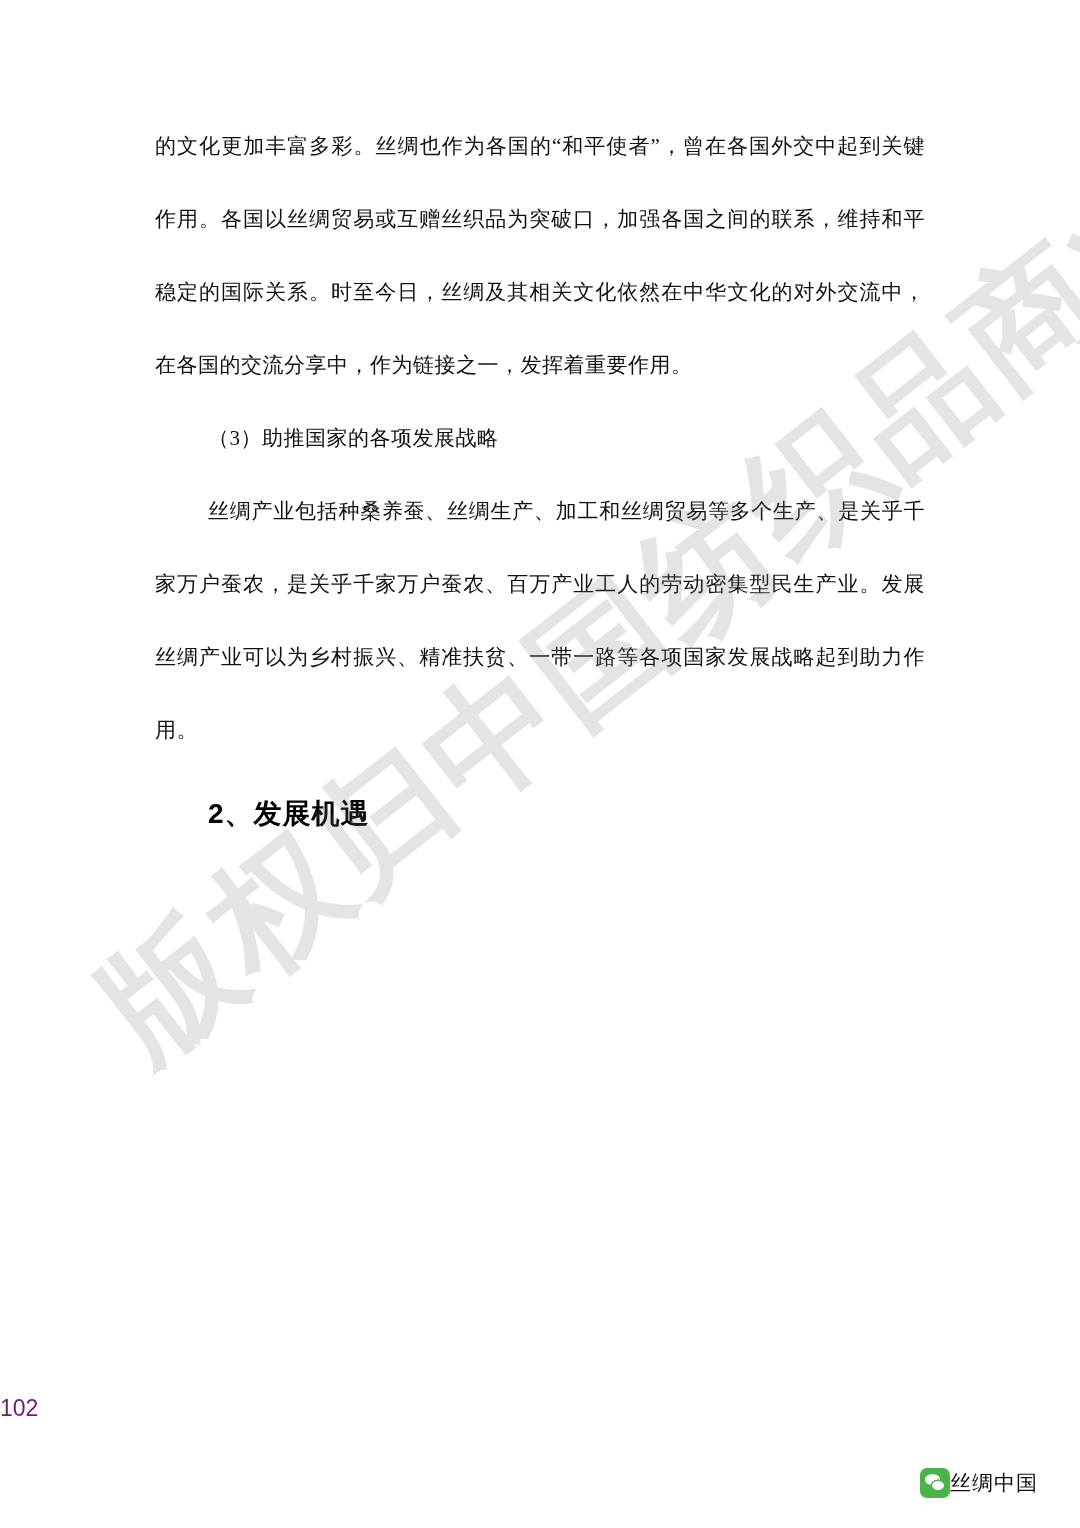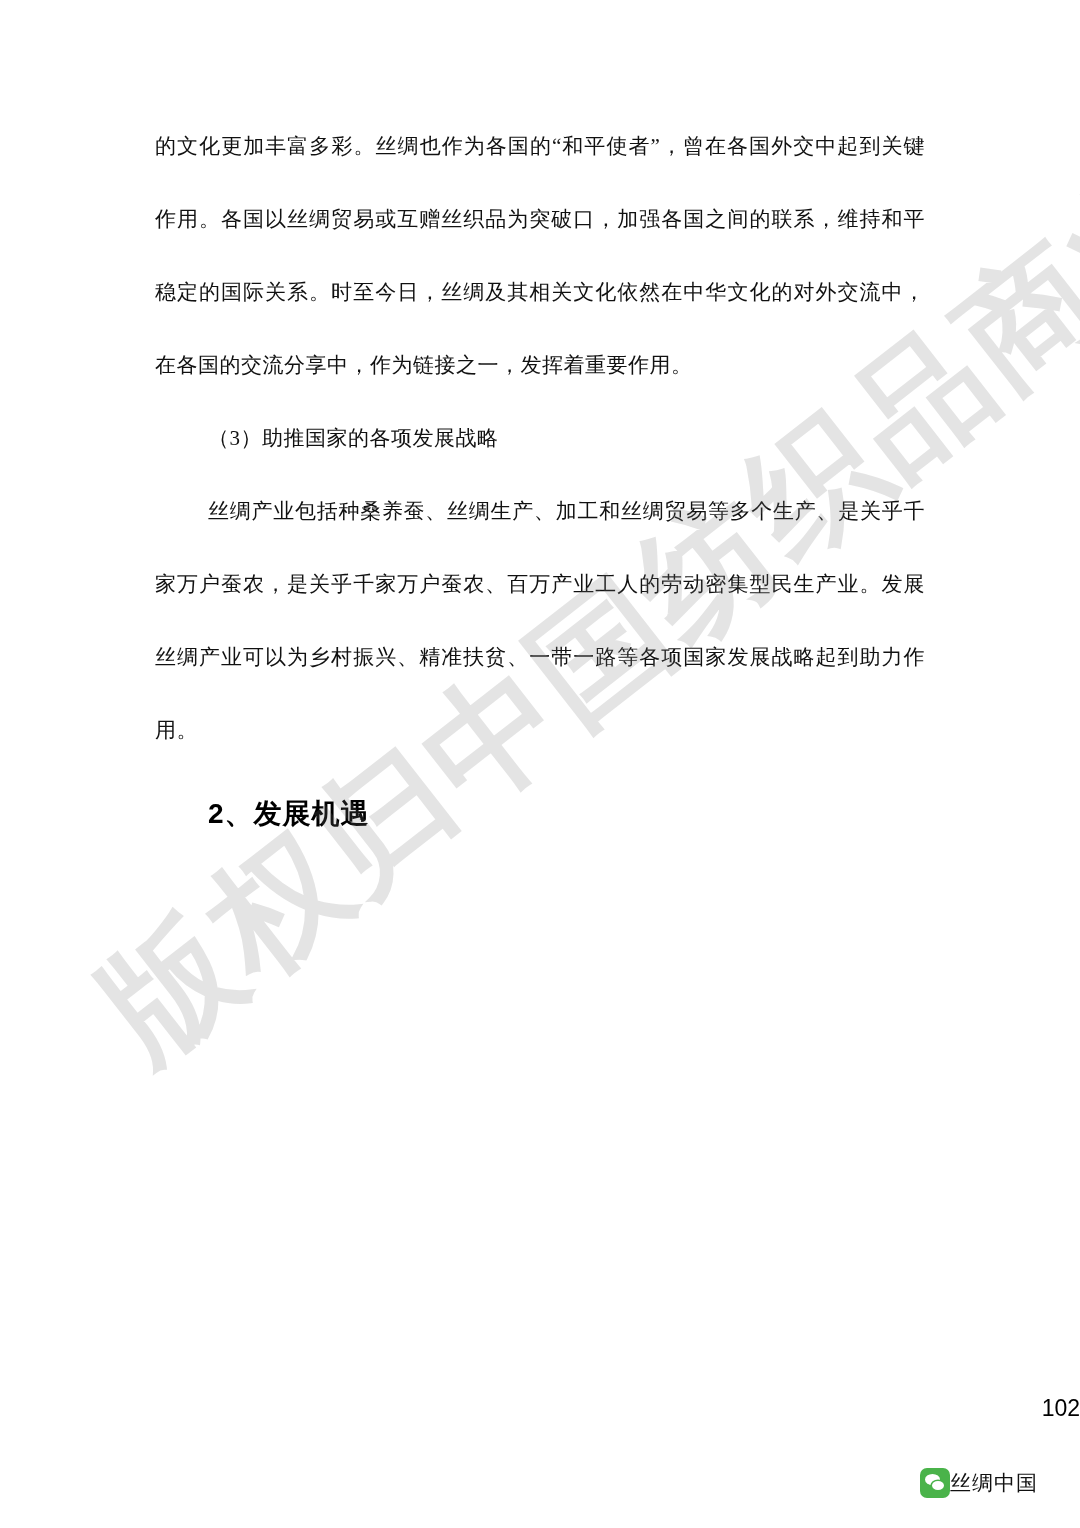--- a/index.html
+++ b/index.html
@@ -72,24 +72,24 @@
     white-space: nowrap;
     transform: rotate(-38deg);
     transform-origin: left center;
     letter-spacing: 4px;
   }
   .page-number {
     position: absolute;
     left: 0;
     right: 0;
     top: 1395px;
-    text-align: right;
+    text-align: left;
     font-size: 23px;
     font-family: "Liberation Sans", "DejaVu Sans", sans-serif;
-    color: #000000;
+    color: #701a75;
   }
   .footer-brand {
     position: absolute;
     right: 42px;
     top: 1468px;
     display: flex;
     align-items: center;
   }
   .footer-brand .wechat-badge {
     width: 30px;

